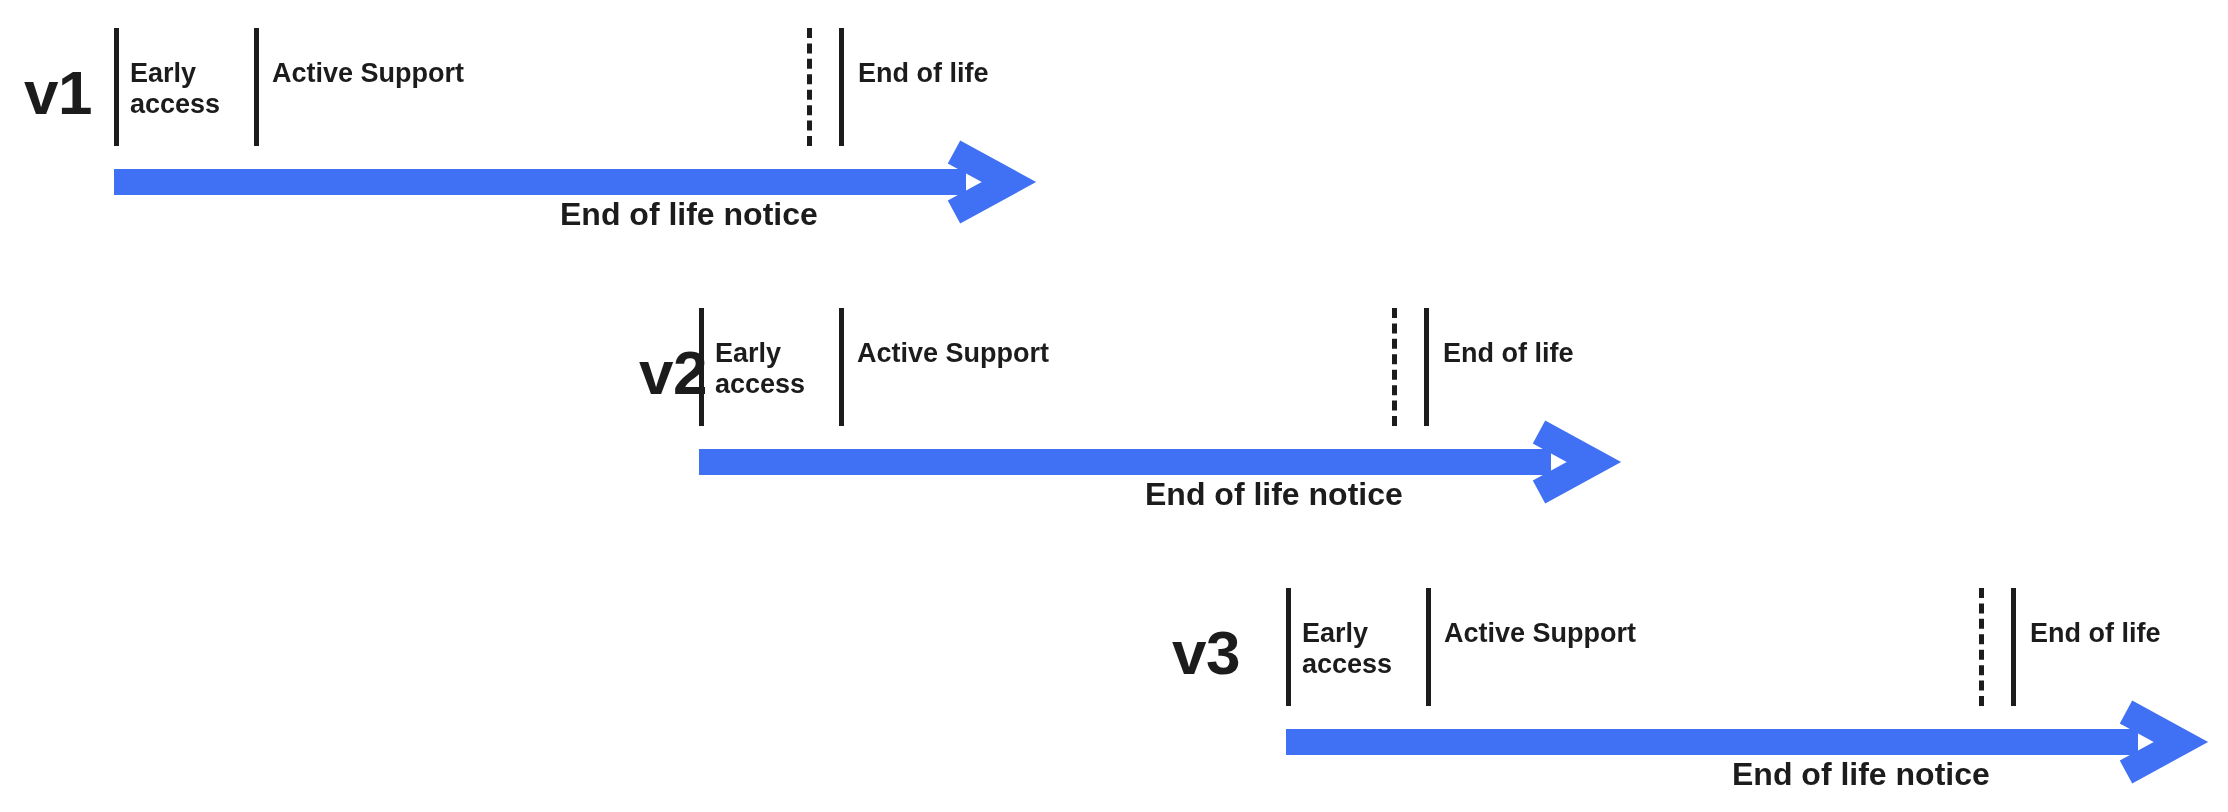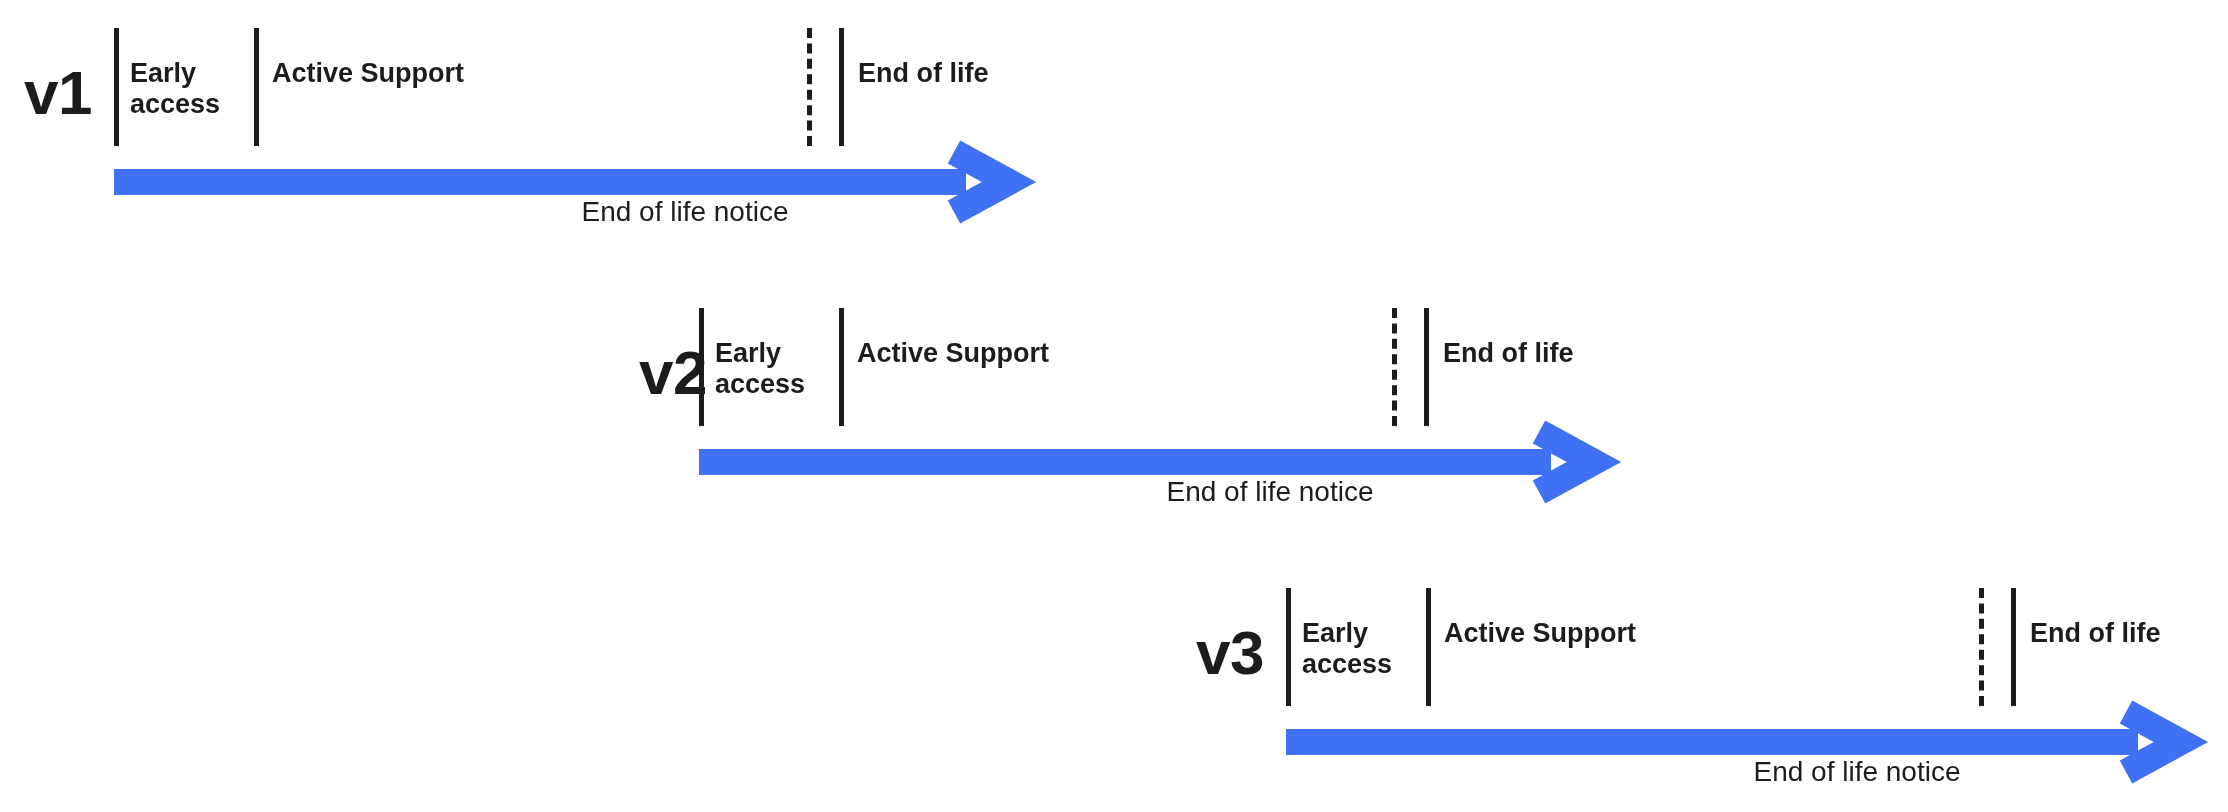--- a/index.html
+++ b/index.html
@@ -75,22 +75,22 @@
   }
   .arrow-wrap svg {
     display: block;
     overflow: visible;
   }
 
   
   .notice-label {
     position: absolute;
     top: 178px;
-    font-size: 28px;
-    font-weight: 400;
+    font-size: 32px;
+    font-weight: 700;
     line-height: 1.15;
     color: #1c1c1c;
     white-space: nowrap;
     text-align: center;
   }
 </style>
 </head>
 <body>
 
 <div id="canvas">
@@ -125,21 +125,21 @@
       <div class="phase-label" style="left: 1443px;">End of life</div>
       <div class="arrow-wrap" style="left: 699px; width: 908px;">
         <svg width="908" height="78" viewBox="0 0 908 78">
           <rect x="0" y="23" width="852" height="26" fill="#4070F4"></rect>
           <polyline points="840,6 895,36 840,66" fill="none" stroke="#4070F4" stroke-width="26" stroke-linecap="butt" stroke-linejoin="miter"></polyline>
         </svg>
       </div>
       <div class="notice-label" style="left: 1145px; width: 250px;">End of life notice</div>
     </div>
     <div class="timeline-row" style="left: 0px; top: 578px; width: 2228px;">
-      <div class="version-label" style="left: 1172px;">v3</div>
+      <div class="version-label" style="left: 1148px;">v3</div>
       <div class="tick" style="left: 1286px;"></div>
       <div class="tick" style="left: 1426px;"></div>
       <div class="tick dashed" style="left: 1979px;"></div>
       <div class="tick" style="left: 2011px;"></div>
       <div class="phase-label" style="left: 1302px;">Early
 access</div>
       <div class="phase-label" style="left: 1444px;">Active Support</div>
       <div class="phase-label" style="left: 2030px;">End of life</div>
       <div class="arrow-wrap" style="left: 1286px; width: 908px;">
         <svg width="908" height="78" viewBox="0 0 908 78">

